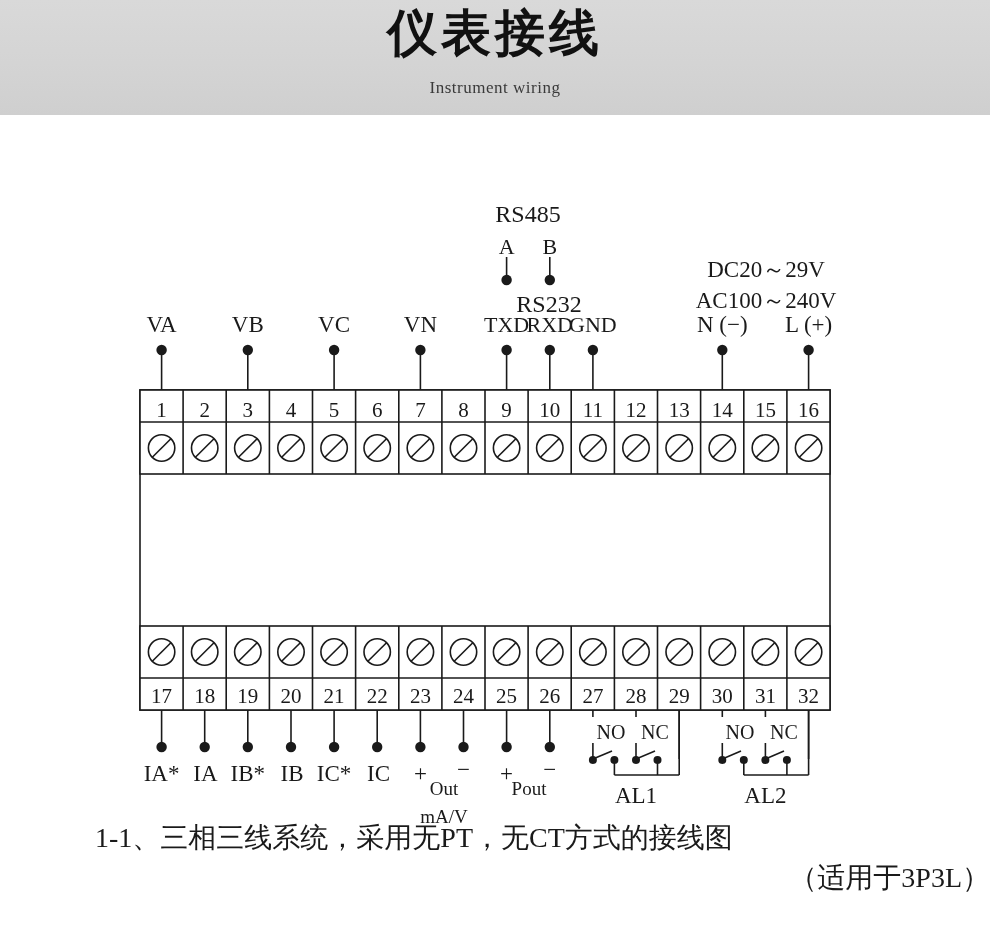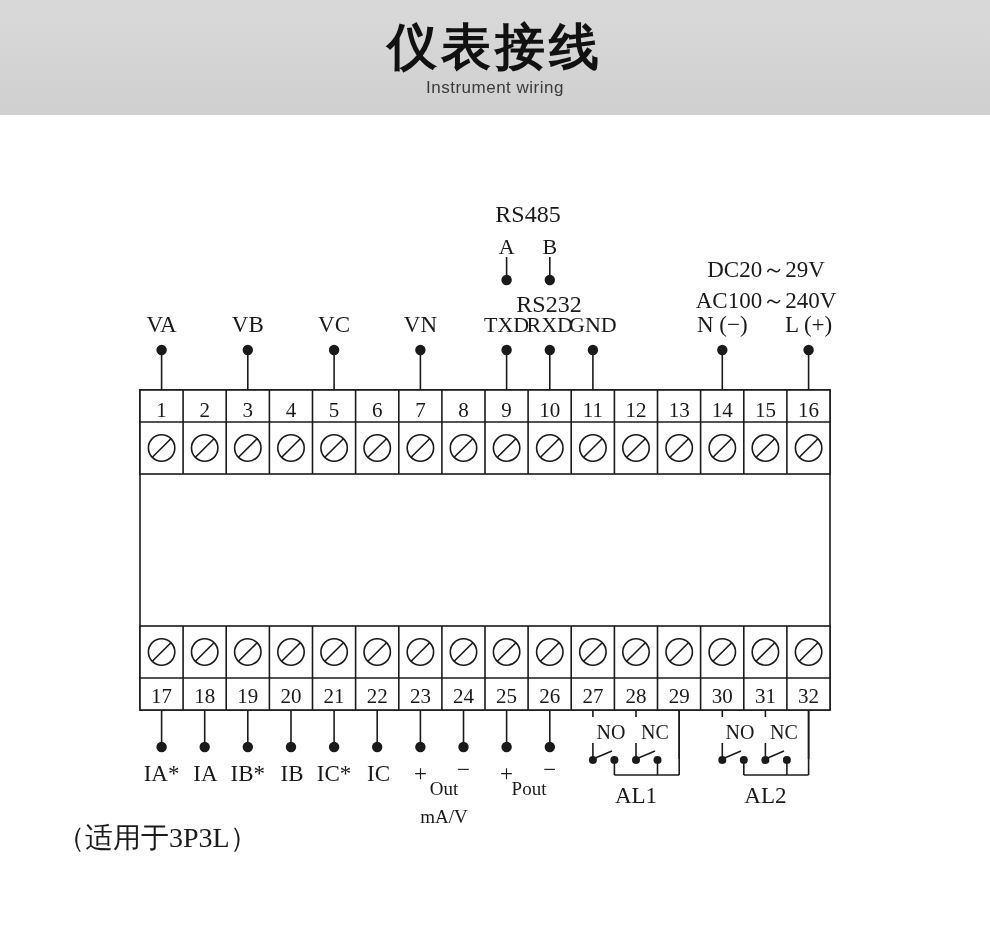--- a/index.html
+++ b/index.html
@@ -10,43 +10,43 @@
     color:#1a1a1a;
     position:relative;
     overflow:hidden;
   }
   
   .header{
     position:absolute;left:0;top:0;width:990px;height:115px;
     background:linear-gradient(to bottom,#d9d9d9 0%,#d4d4d4 55%,#cfcfcf 100%);
   }
   .header-title{
-    position:absolute;left:0;top:18px;width:990px;text-align:center;
+    position:absolute;left:0;top:4px;width:990px;text-align:center;
     font-family:"Liberation Sans", sans-serif;
     font-size:50px;font-weight:bold;letter-spacing:4px;color:#111;
     line-height:58px;
   }
   .header-sub{
     position:absolute;left:0;top:78px;width:990px;text-align:center;
-    font-family:Liberation Sans, sans-serif;
+    font-family:Liberation Serif, serif;
     font-size:17px;color:#3a3a3a;letter-spacing:.5px;
   }
   
   .diagram{
     position:absolute;left:0;top:115px;width:990px;height:700px;margin-top:32px;
   }
   .diagram svg{display:block;}
   
   .caption{
     position:absolute;left:0;top:818px;width:990px;
     font-family:"Liberation Serif", serif;
     font-size:28px;color:#1a1a1a;line-height:40px;
   }
   .caption .line1{padding-left:95px;}
-  .caption .line2{padding-left:57px;}
+  .caption .line2{padding-left:57px;text-align:right;}
   text{font-family:"Liberation Serif", serif;}
 </style>
 </head>
 <body>
 
 <div class="header">
   <div class="header-title">仪表接线</div>
   <div class="header-sub">Instrument wiring</div>
 </div>
 
@@ -416,14 +416,15 @@
     <text x="636.0" y="656" font-size="23">AL1</text>
 
     <text x="740" y="592" font-size="20">NO</text>
     <text x="784" y="592" font-size="20">NC</text>
     <text x="765.4" y="656" font-size="23">AL2</text>
   </g>
 </svg>
 </div>
 
 <div class="caption">
+  <div class="line1">1-1、三相三线系统，采用无PT，无CT方式的接线图</div>
   <div class="line2">（适用于3P3L）</div>
 </div>
 
 </body></html>

